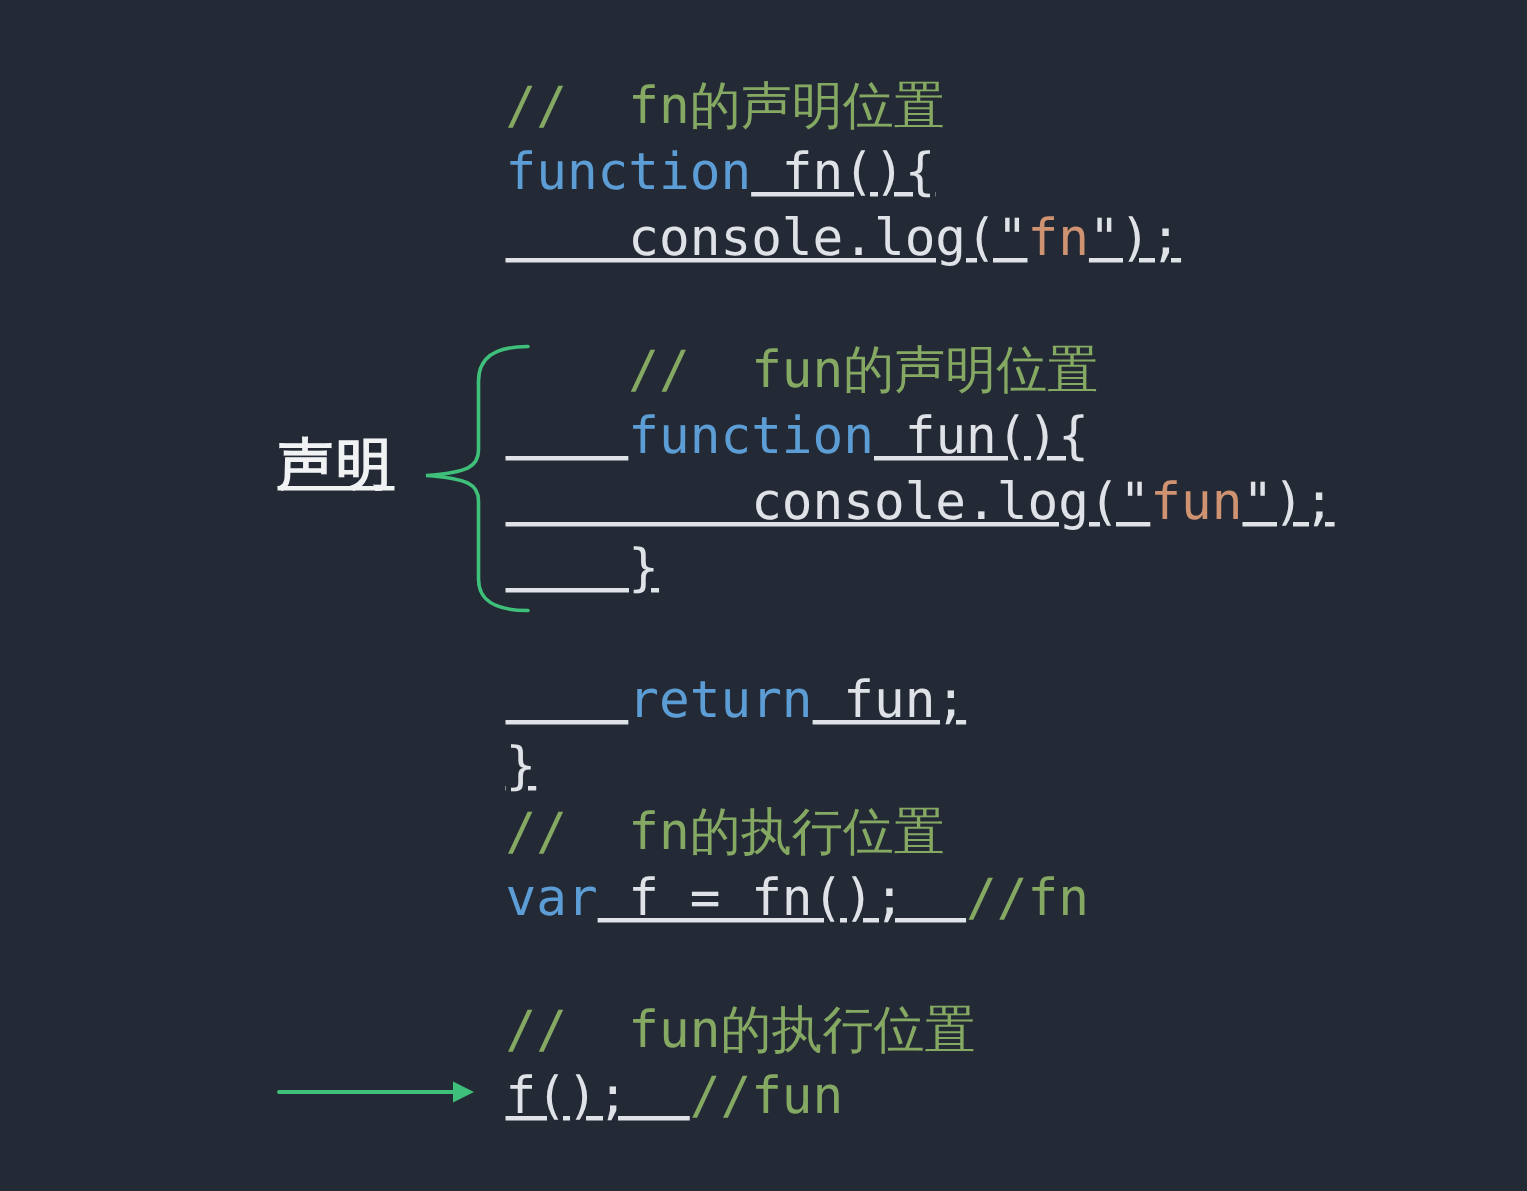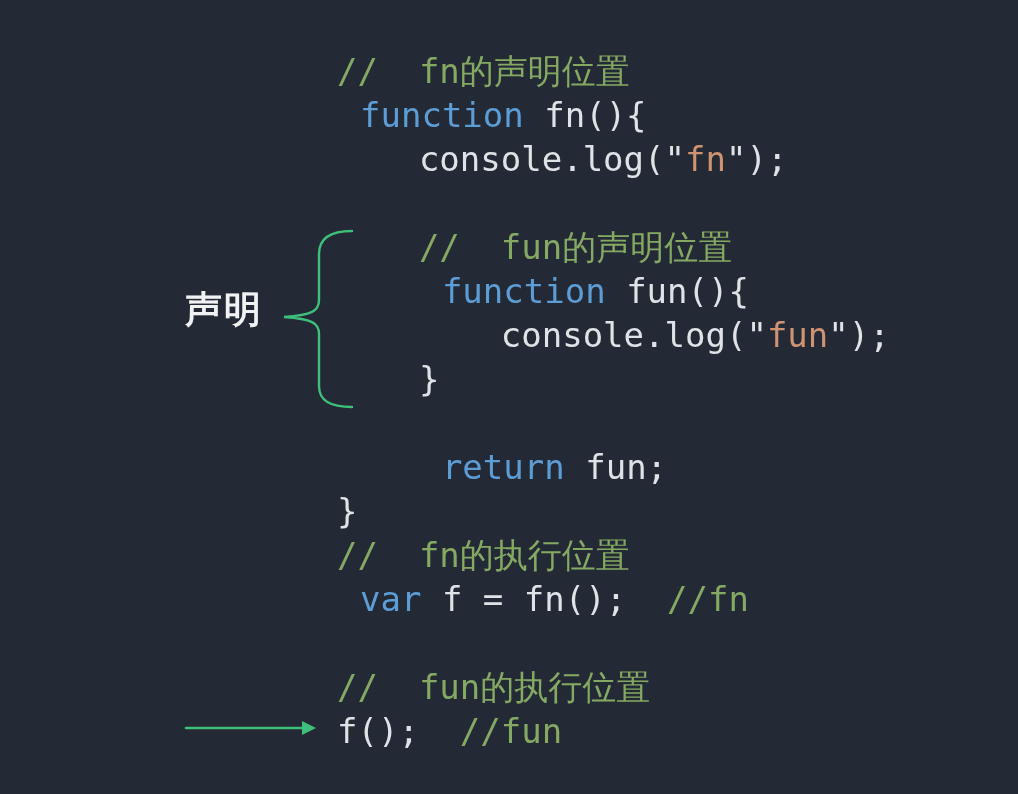--- a/index.html
+++ b/index.html
@@ -25,33 +25,33 @@
     left: 337px;
     top: 49px;
     margin: 0;
     font-family: "DejaVu Sans Mono", "Liberation Mono", monospace;
     font-size: 34px;
     line-height: 44px;
     white-space: pre;
     color: var(--plain, #dfe2e6);
   }
   .code-line { height: 44px; }
-  .seg-plain   { color: var(--plain,   #dfe2e6); }
-  .seg-keyword { color: var(--keyword, #5d9dd5); margin-left: 23px; }
+  .seg-plain   { color: var(--plain,   #dfe2e6); text-decoration: underline; }
+  .seg-keyword { color: var(--keyword, #5d9dd5); }
   .seg-comment { color: var(--comment, #85a863); }
   .seg-string  { color: var(--string,  #cf9372); }
   .side-label {
     position: absolute;
     color: var(--label, #f0f2f4);
     font-size: 37px;
     font-weight: bold;
     letter-spacing: 2px;
     white-space: nowrap;
   }
-  #decl-label { left: 185px; top: 285px; }
+  #decl-label { left: 185px; top: 285px; text-decoration: underline; }
   #exec-label { left: 95px;  top: 699px; }
   #overlay {
     position: absolute;
     inset: 0;
     pointer-events: none;
   }
   .accent-stroke {
     stroke: var(--accent, #3fc07a);
     fill: none;
     stroke-linecap: round;

